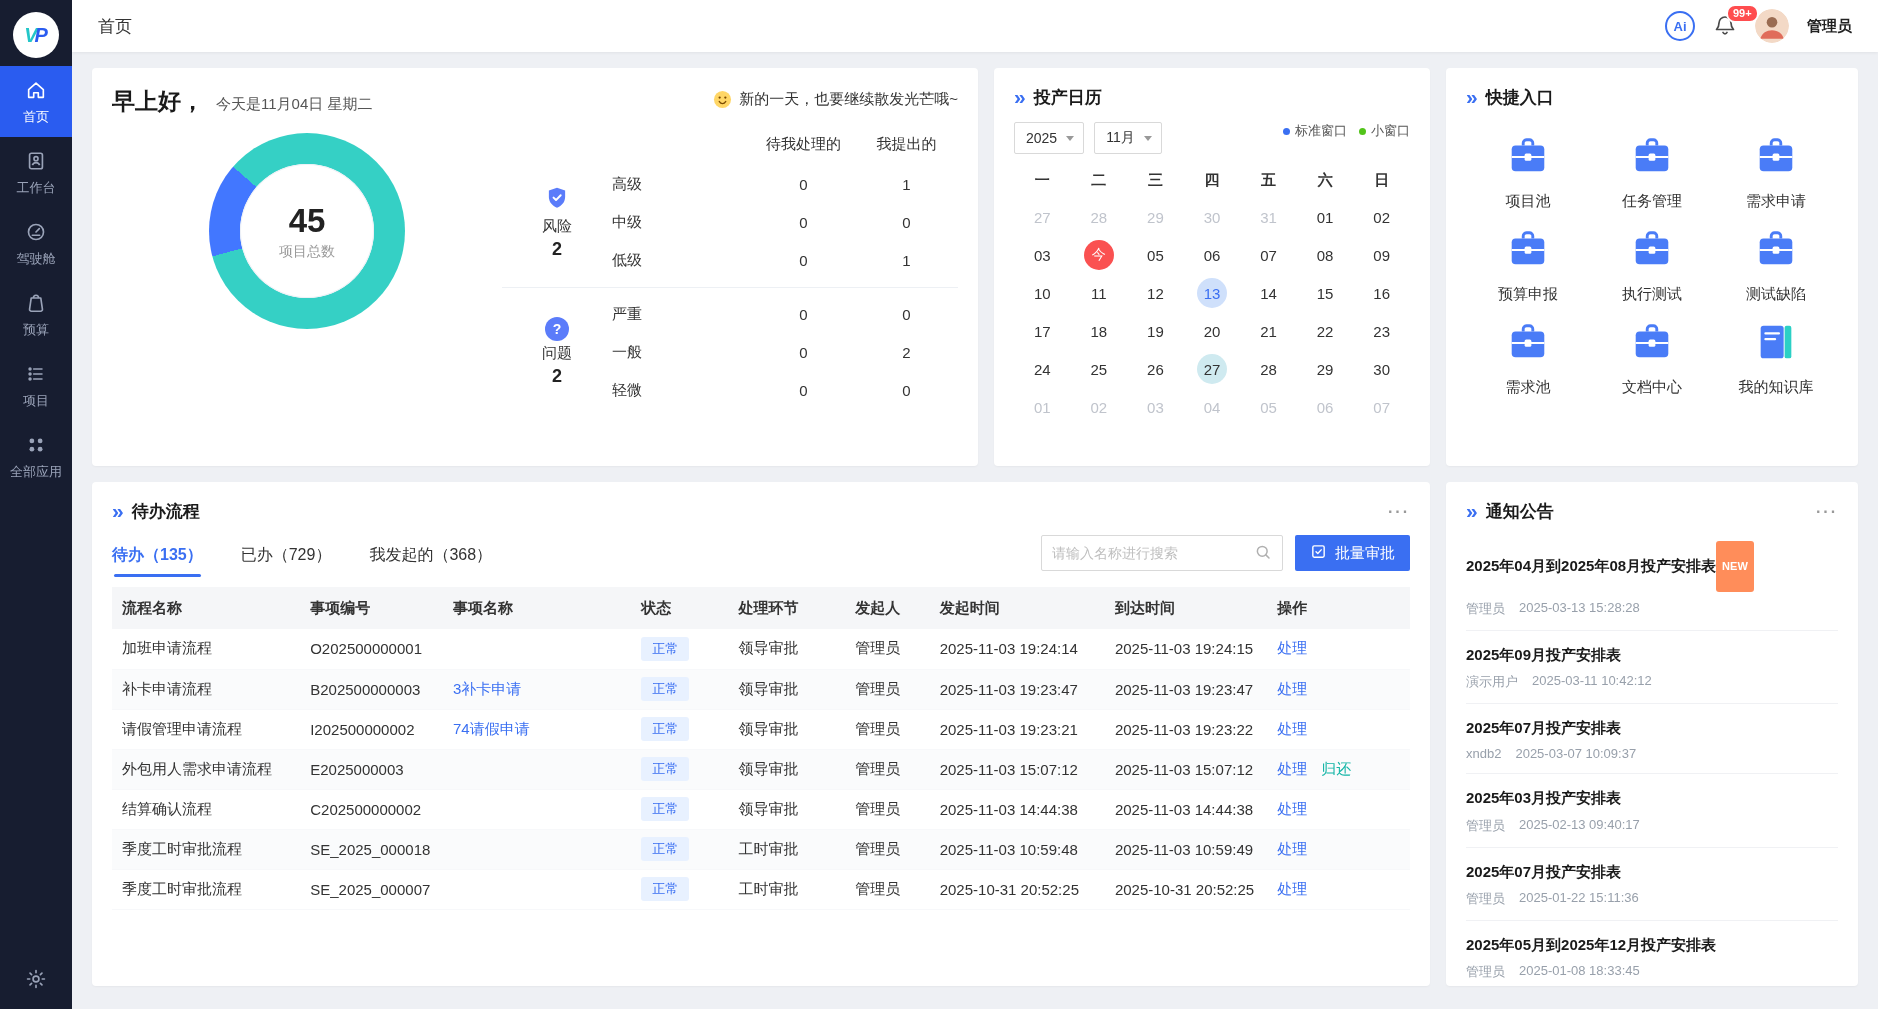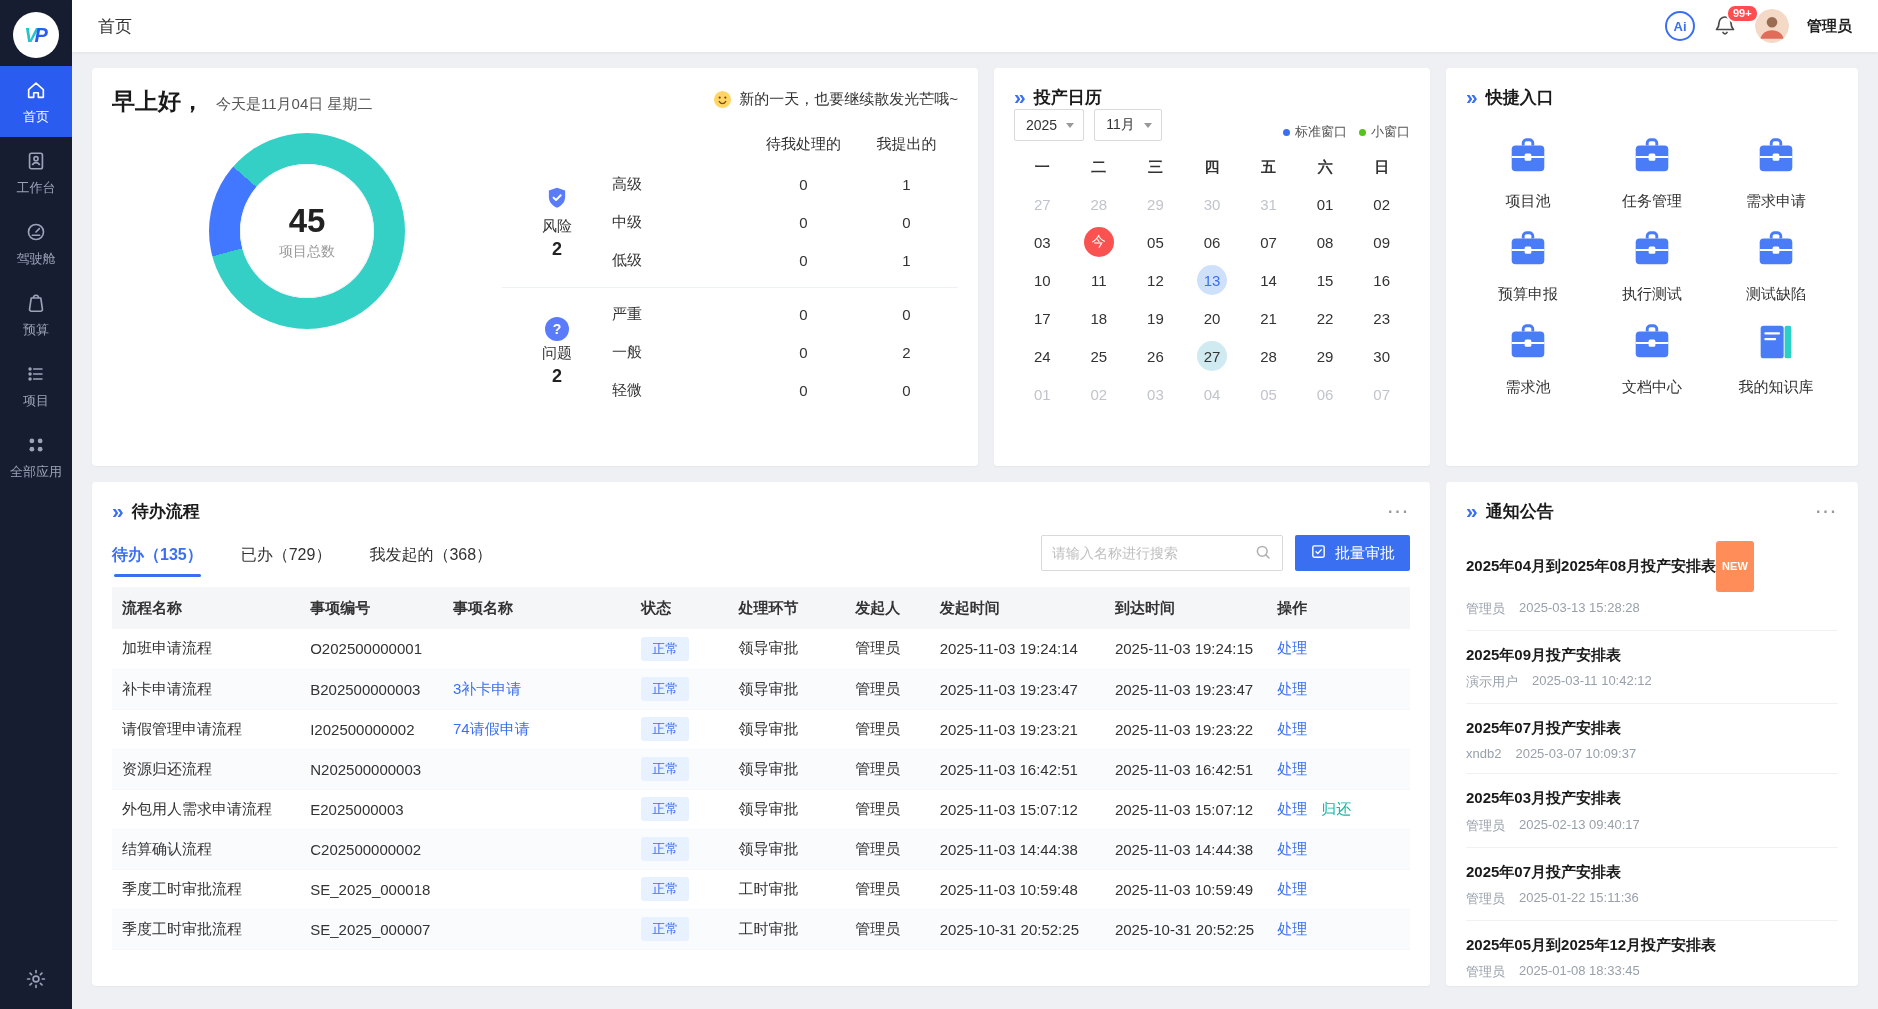--- a/index.html
+++ b/index.html
@@ -70,21 +70,21 @@
   .stat-group{display:flex;flex-direction:column;align-items:center;justify-content:center;gap:3px}
   .stat-group svg{width:26px;height:26px}
   .q-icon{width:24px;height:24px;border-radius:50%;background:#5b7cfa;color:#fff;font-size:14px;font-weight:700;display:flex;align-items:center;justify-content:center}
   .stat-label{font-size:15px;color:#333}
   .stat-value{font-size:18px;font-weight:700;color:#222}
   .sev-label{font-size:15px;color:#333}
   .sev-val{text-align:center;font-size:15px;color:#333}
   .sg-divider{grid-column:1/-1;border-top:1px solid #edf0f4;height:0;align-self:center}
 
   
-  .cal-controls{display:flex;align-items:flex-end;}
+  .cal-controls{display:flex;align-items:flex-start;margin-top:13px}
   .cal-select{border:1px solid #d9d9d9;border-radius:2px;height:32px;padding:0 9px 0 11px;display:flex;align-items:center;gap:9px;font-size:14px;color:#333;margin-right:10px;cursor:pointer;background:#fff}
   .caret{width:0;height:0;border-left:4px solid transparent;border-right:4px solid transparent;border-top:5px solid #999}
   .cal-legend{margin-left:auto;display:flex;gap:12px;font-size:13px;color:#555;align-items:center}
   .cal-legend-item{display:flex;align-items:center;gap:5px}
   .cal-grid{display:grid;grid-template-columns:repeat(7,1fr);grid-template-rows:36px repeat(6,38px);margin-top:8px}
   .cal-cell{display:flex;align-items:center;justify-content:center;font-size:15px;color:#333}
   .cal-cell.cal-wd{font-weight:700}
   .cal-cell.muted{color:#c0c4cc}
   .cal-day{width:30px;height:30px;display:flex;align-items:center;justify-content:center;border-radius:50%;cursor:pointer}
   .cal-day.today{background:#fa5151;color:#fff;font-size:14px}
@@ -626,31 +626,20 @@
                 <td>I202500000002</td>
                 <td><a class="item-link">74请假申请</a></td>
                 <td><span class="status-badge">正常</span></td>
                 <td>领导审批</td>
                 <td>管理员</td>
                 <td>2025-11-03 19:23:21</td>
                 <td>2025-11-03 19:23:22</td>
                 <td><a class="action">处理</a></td>
               </tr>
               <tr>
-                <td>资源归还流程</td>
-                <td>N202500000003</td>
-                <td></td>
-                <td><span class="status-badge">正常</span></td>
-                <td>领导审批</td>
-                <td>管理员</td>
-                <td>2025-11-03 16:42:51</td>
-                <td>2025-11-03 16:42:51</td>
-                <td><a class="action">处理</a></td>
-              </tr>
-              <tr>
                 <td>外包用人需求申请流程</td>
                 <td>E2025000003</td>
                 <td></td>
                 <td><span class="status-badge">正常</span></td>
                 <td>领导审批</td>
                 <td>管理员</td>
                 <td>2025-11-03 15:07:12</td>
                 <td>2025-11-03 15:07:12</td>
                 <td><a class="action">处理</a><a class="action teal">归还</a></td>
               </tr>

